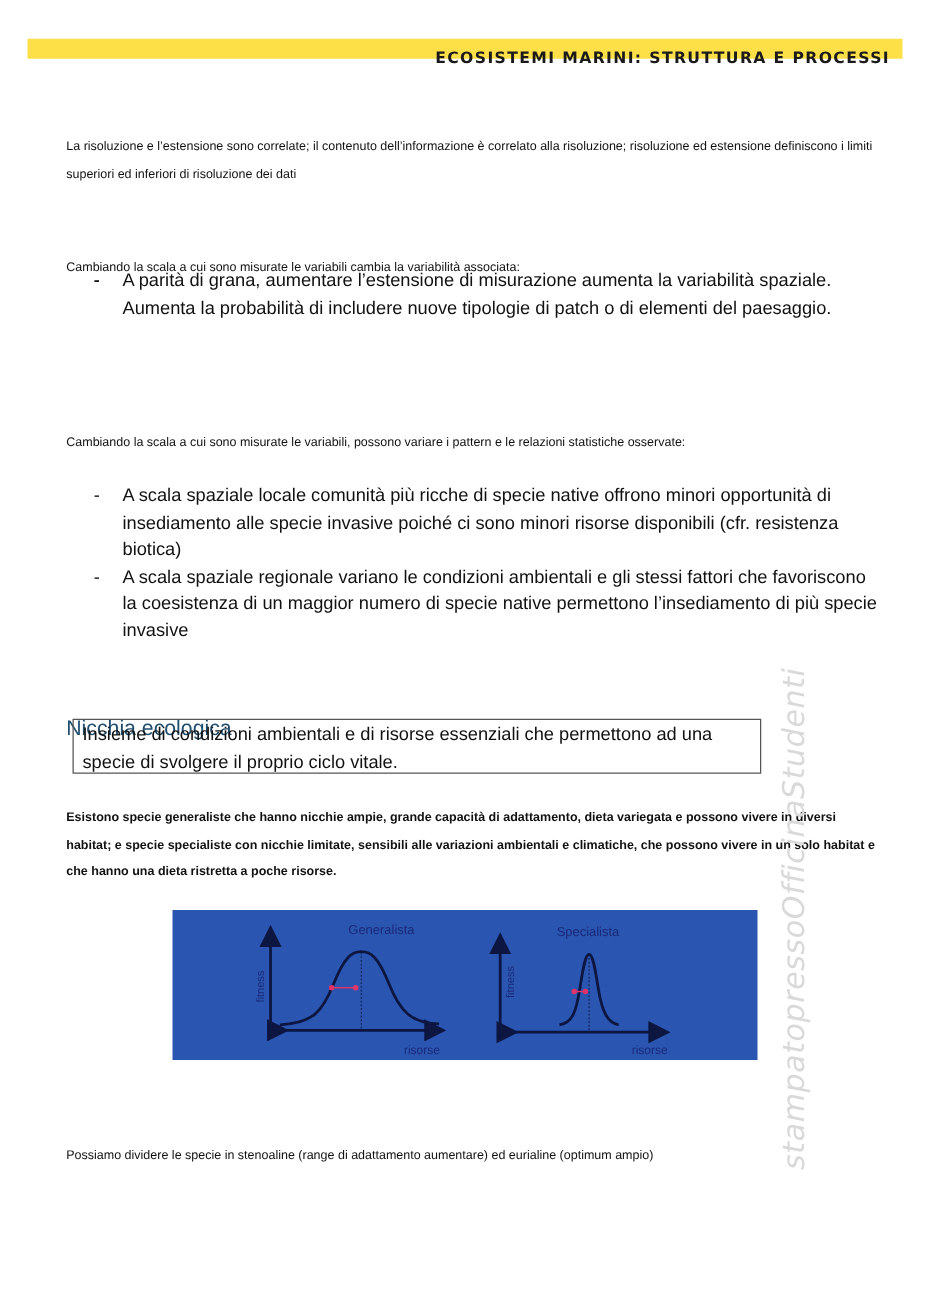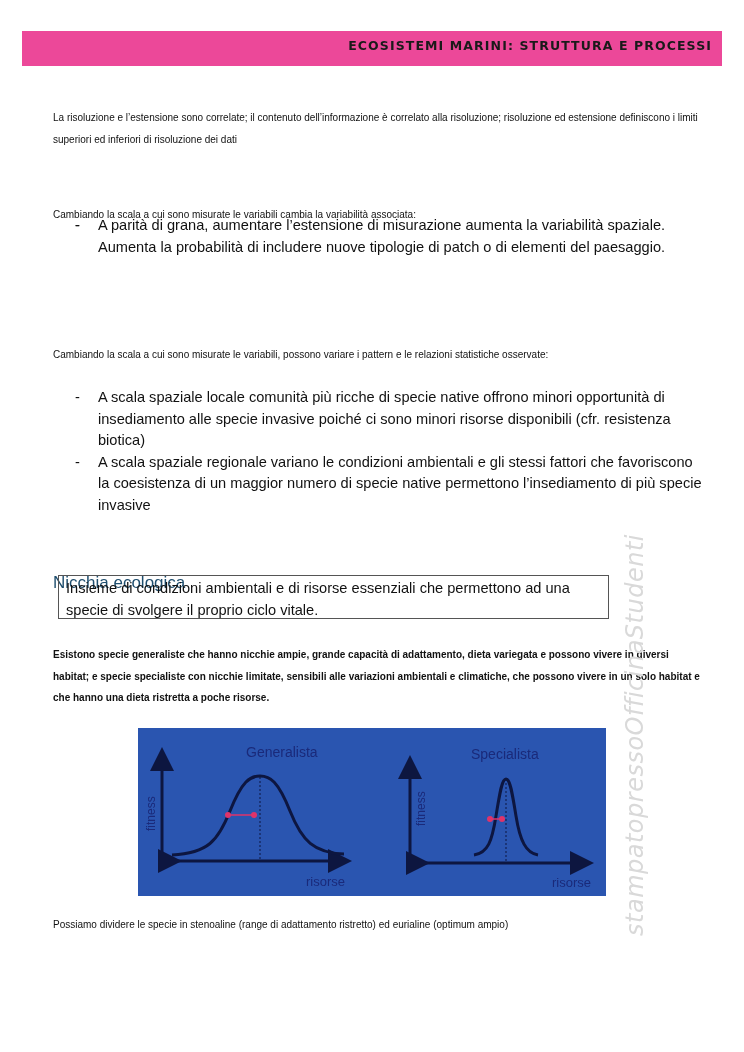--- a/index.html
+++ b/index.html
@@ -1,31 +1,31 @@
 <!DOCTYPE html>
 <html><head>
 <meta charset="utf-8">
 <style>
   html, body { margin:0; padding:0; background:#ffffff; }
   body { width:744px; height:1052px; position:relative; overflow:hidden;
          font-family:"Liberation Sans", sans-serif; color:#111; }
-  .header-bar { position:absolute; left:22px; top:31px; width:700px; height:35px;
-                background:#ec4899; }
+  .header-bar { position:absolute; left:22px; top:31px; width:700px; height:16px;
+                background:#fde047; }
   .header-title { position:absolute; right:10px; top:7px; font-size:12.5px; font-weight:bold;
                   letter-spacing:1.1px; color:#1a1a1a; font-family:"DejaVu Sans", sans-serif; }
   .txt { position:absolute; left:53px; width:650px; font-size:10px; line-height:21.6px; }
   .bullets { position:absolute; left:53px; width:650px; margin:0; padding:0; list-style:none;
              font-size:14.6px; line-height:21.6px; }
   .bullets li { position:relative; padding-left:45px; }
   .bullets li .dash { position:absolute; left:22px; top:0; }
   .section-title { position:absolute; left:53px; top:573px; font-size:17px; color:#1f4e6e; }
   .def-box { position:absolute; left:58px; top:575px; width:551px; height:44px;
              border:1px solid #555; padding:2px 0 0 7px; box-sizing:border-box;
              font-size:14.6px; line-height:21.6px; }
-  .figure { position:absolute; left:138px; top:728px; width:468px; height:168px;
+  .figure { position:absolute; left:138px; top:728px; width:468px; height:120px;
             background:#2a55b0; }
   .figure svg { width:100%; height:100%; display:block; }
   .watermark { position:absolute; left:610px; top:540px; width:50px; height:390px; }
   .watermark span { position:absolute; left:50%; top:50%; white-space:nowrap;
                     transform:translate(-50%,-50%) rotate(-90deg); font-style:italic;
                     font-size:24px; color:#d9d9d9; letter-spacing:0.5px;
                     font-family:"DejaVu Sans", sans-serif; }
 </style>
 </head>
 <body>
@@ -83,17 +83,17 @@
       <line x1="284" y1="132" x2="282" y2="132" stroke="#0d1640" stroke-width="3" marker-end="url(#ah)" transform="rotate(180 284 132)"></line>
       <path d="M336,124 C350,122 354,110 358,85 C362,60 364,48 368,48 C372,48 374,60 378,85 C382,110 388,122 400,124" fill="none" stroke="#0d1640" stroke-width="3"></path>
       <line x1="368" y1="48" x2="368" y2="132" stroke="#0d1640" stroke-width="1" stroke-dasharray="2,2"></line>
       <line x1="352" y1="88" x2="364" y2="88" stroke="#e0336a" stroke-width="1.5" marker-start="url(#ahr)" marker-end="url(#ahr)"></line>
       <text x="287" y="95" font-size="12" fill="#1a2a7a" transform="rotate(-90 287 95)" font-family="Liberation Sans, sans-serif">fitness</text>
       <text x="414" y="156" font-size="13" fill="#1a2a7a" font-family="Liberation Sans, sans-serif">risorse</text>
     </g>
   </svg>
 </div>
 
-<div class="txt" style="top:914px;">Possiamo dividere le specie in stenoaline (range di adattamento ristretto) ed eurialine (optimum ampio)</div>
+<div class="txt" style="top:914px;">Possiamo dividere le specie in stenoaline (range di adattamento aumentare) ed eurialine (optimum ampio)</div>
 
 <div class="watermark">
   <span>stampatopressoOfficinaStudenti</span>
 </div>
 
 </body></html>

